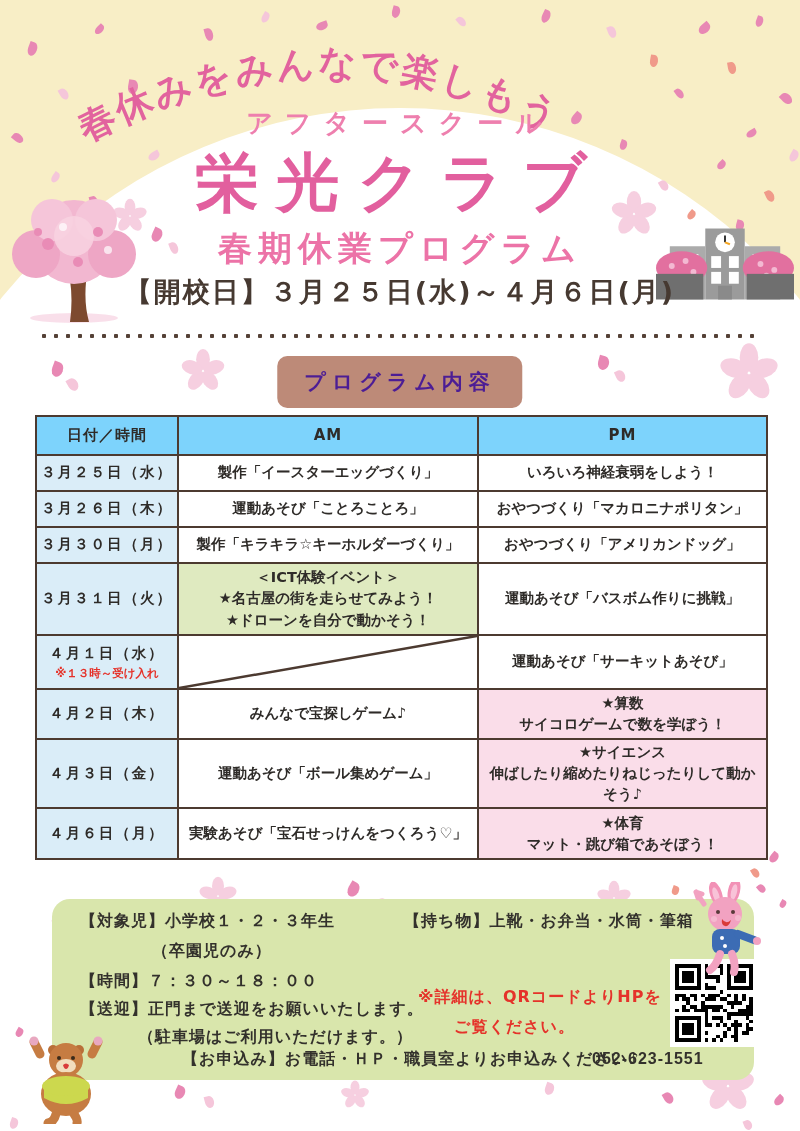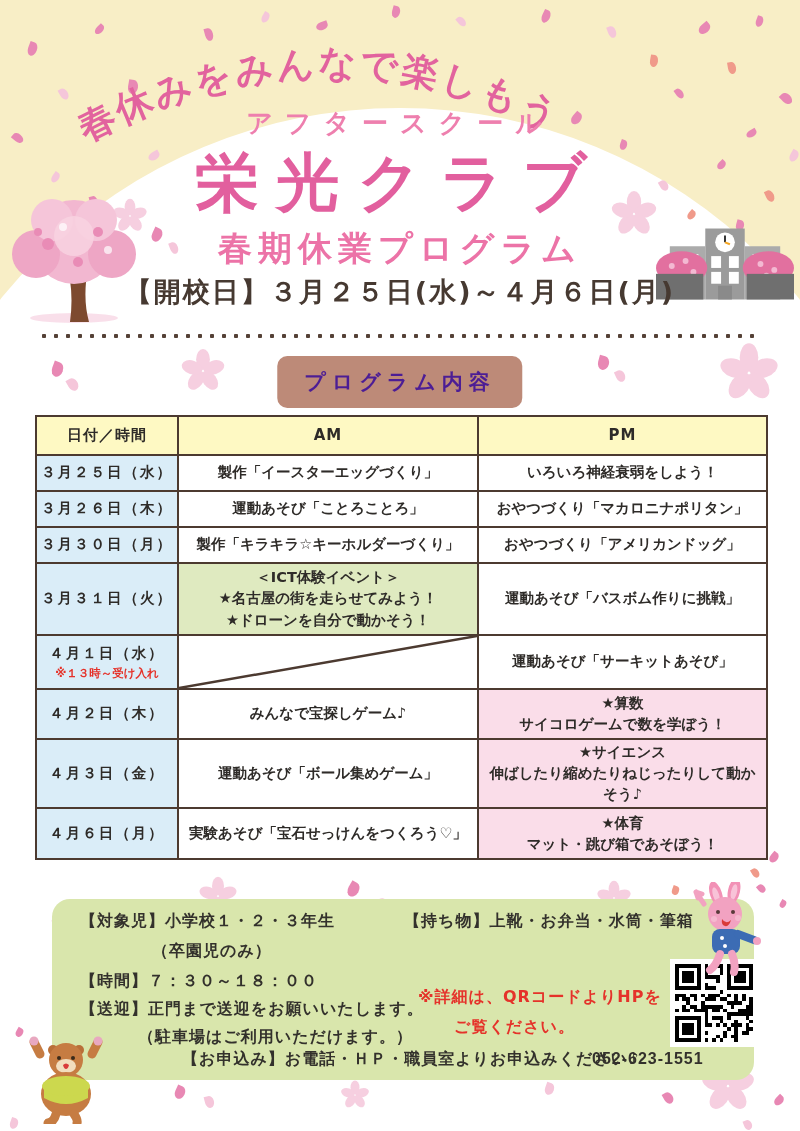--- a/index.html
+++ b/index.html
@@ -16,21 +16,21 @@
   .open-dates{top:274px;font-size:27px;font-weight:700;color:#463931;letter-spacing:2px;}
   .dots{position:absolute;left:38px;top:333px;width:724px;height:6px;
         background-image:radial-gradient(circle,#554136 0 2.1px,transparent 2.2px);
         background-size:12px 6px;background-repeat:repeat-x;}
   .badge{position:absolute;left:50%;transform:translateX(-50%);top:356px;background:#bd8a78;color:#4c1d95;
          font-size:21px;font-weight:600;letter-spacing:6px;padding:12px 27px;border-radius:10px;}
   
   table.prog{position:absolute;left:35px;top:415px;width:731px;border-collapse:collapse;table-layout:fixed;}
   table.prog th,table.prog td{border:2px solid #4c3a30;padding:2px 4px;text-align:center;vertical-align:middle;
          font-size:14.5px;font-weight:600;color:#2e2b28;line-height:1.45;}
-  table.prog thead th{background:#fef9c3;height:33px;font-size:15px;letter-spacing:1px;}
+  table.prog thead th{background:#7dd3fc;height:33px;font-size:15px;letter-spacing:1px;}
   td.c-date{background:#daedf8;letter-spacing:2px;}
   td.bg-green{background:#dfeac0;}
   td.bg-pink{background:#fadde9;text-align:left;padding-left:12px;font-size:13.2px;}
   .date-note{color:#e5322a;font-size:11.5px;font-weight:700;letter-spacing:0;margin-top:1px;}
   td.diag{position:relative;padding:0;}
   .diagsvg{position:absolute;left:0;top:0;width:100%;height:100%;display:block;}
   
   .panel{position:absolute;left:52px;top:899px;width:702px;height:181px;background:#d9e6ac;border-radius:18px;}
   .panel .fline{position:absolute;font-size:16px;font-weight:600;color:#33312c;letter-spacing:1px;white-space:nowrap;}
   .red{color:#e5322a !important;font-weight:700 !important;}

